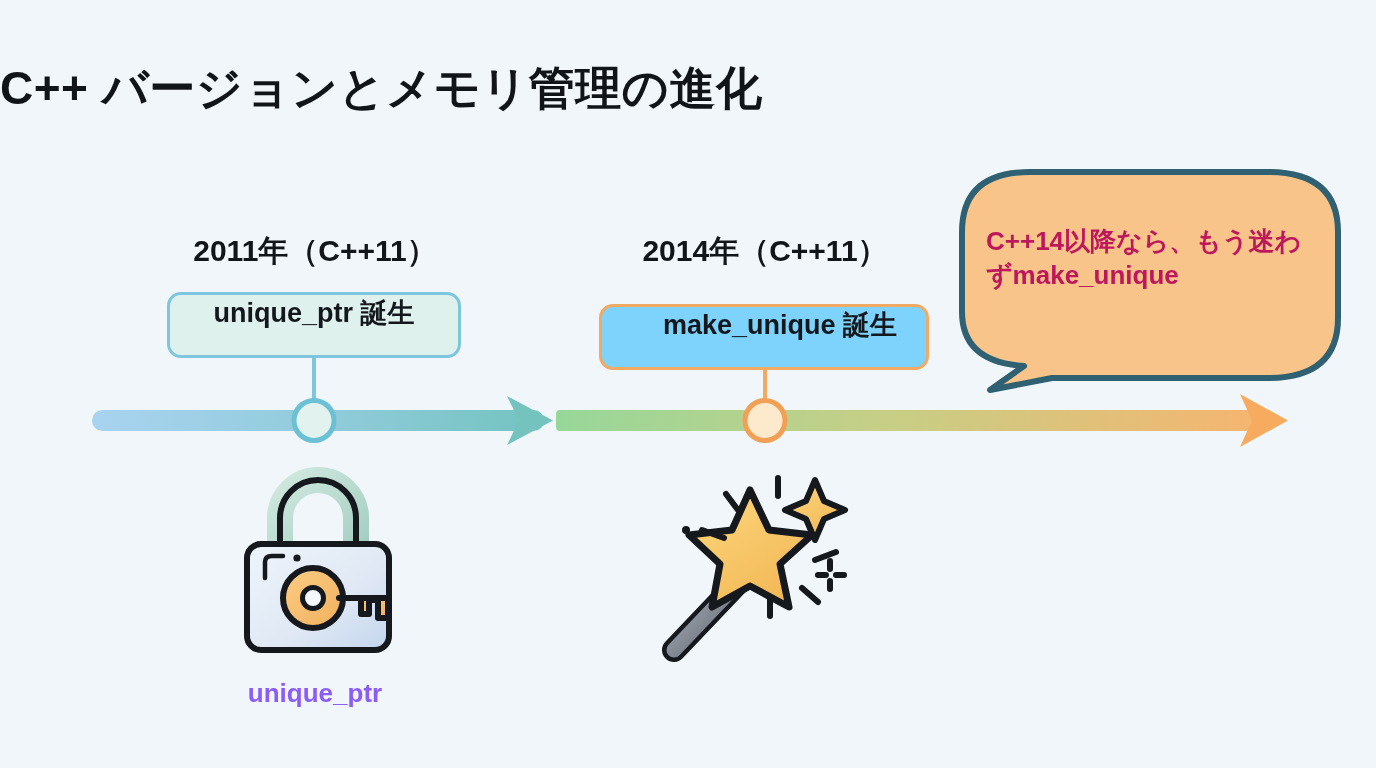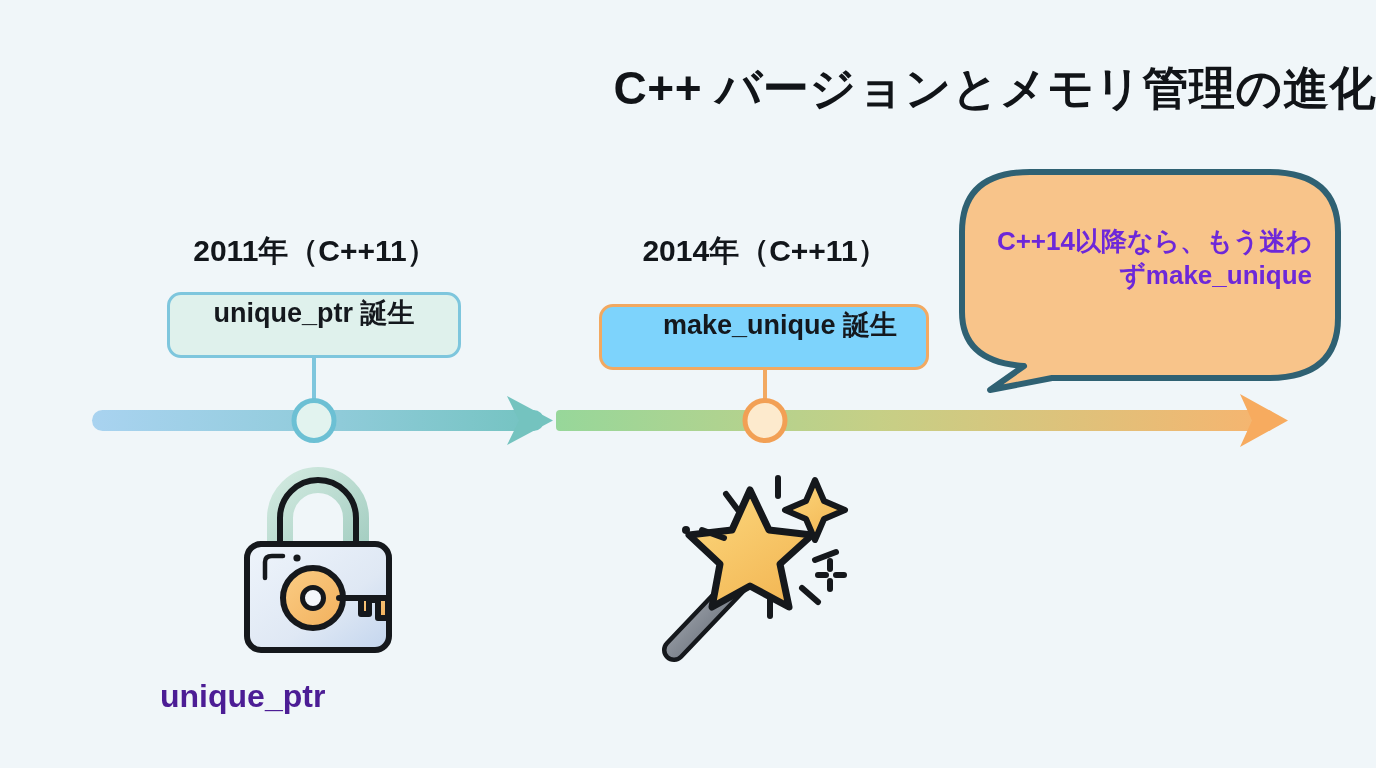--- a/index.html
+++ b/index.html
@@ -21,21 +21,21 @@
     height: 768px;
     background: #f0f6f9;
   }
 
   
   .title {
     position: absolute;
     left: 0;
     top: 62px;
     width: 1376px;
-    text-align: right;
+    text-align: left;
     font-size: 46px;
     font-weight: bold;
     color: #111418;
     letter-spacing: 0.5px;
     line-height: 1.15;
     white-space: nowrap;
   }
 
   
   .timeline-svg {
@@ -96,35 +96,35 @@
     left: 958px;
     top: 168px;
     width: 382px;
     height: 225px;
   }
   .bubble-text {
     position: absolute;
     left: 28px;
     top: 56px;
     width: 326px;
-    text-align: right;
+    text-align: left;
     font-size: 26px;
     font-weight: bold;
-    color: #6d28d9;
+    color: #be185d;
     line-height: 1.32;
     word-break: break-all;
   }
 
   
   .caption {
     position: absolute;
-    font-size: 32px;
-    font-weight: bold;
-    color: #4c1d95;
-    text-align: left;
+    font-size: 26px;
+    font-weight: bold;
+    color: #8b5cf6;
+    text-align: center;
     white-space: nowrap;
     line-height: 1;
   }
   #caption-1 { left: 160px; top: 680px; width: 310px; }
   #caption-2 { left: 605px; top: 680px; width: 310px; }
 </style>
 </head>
 <body>
 
 <div class="stage">

